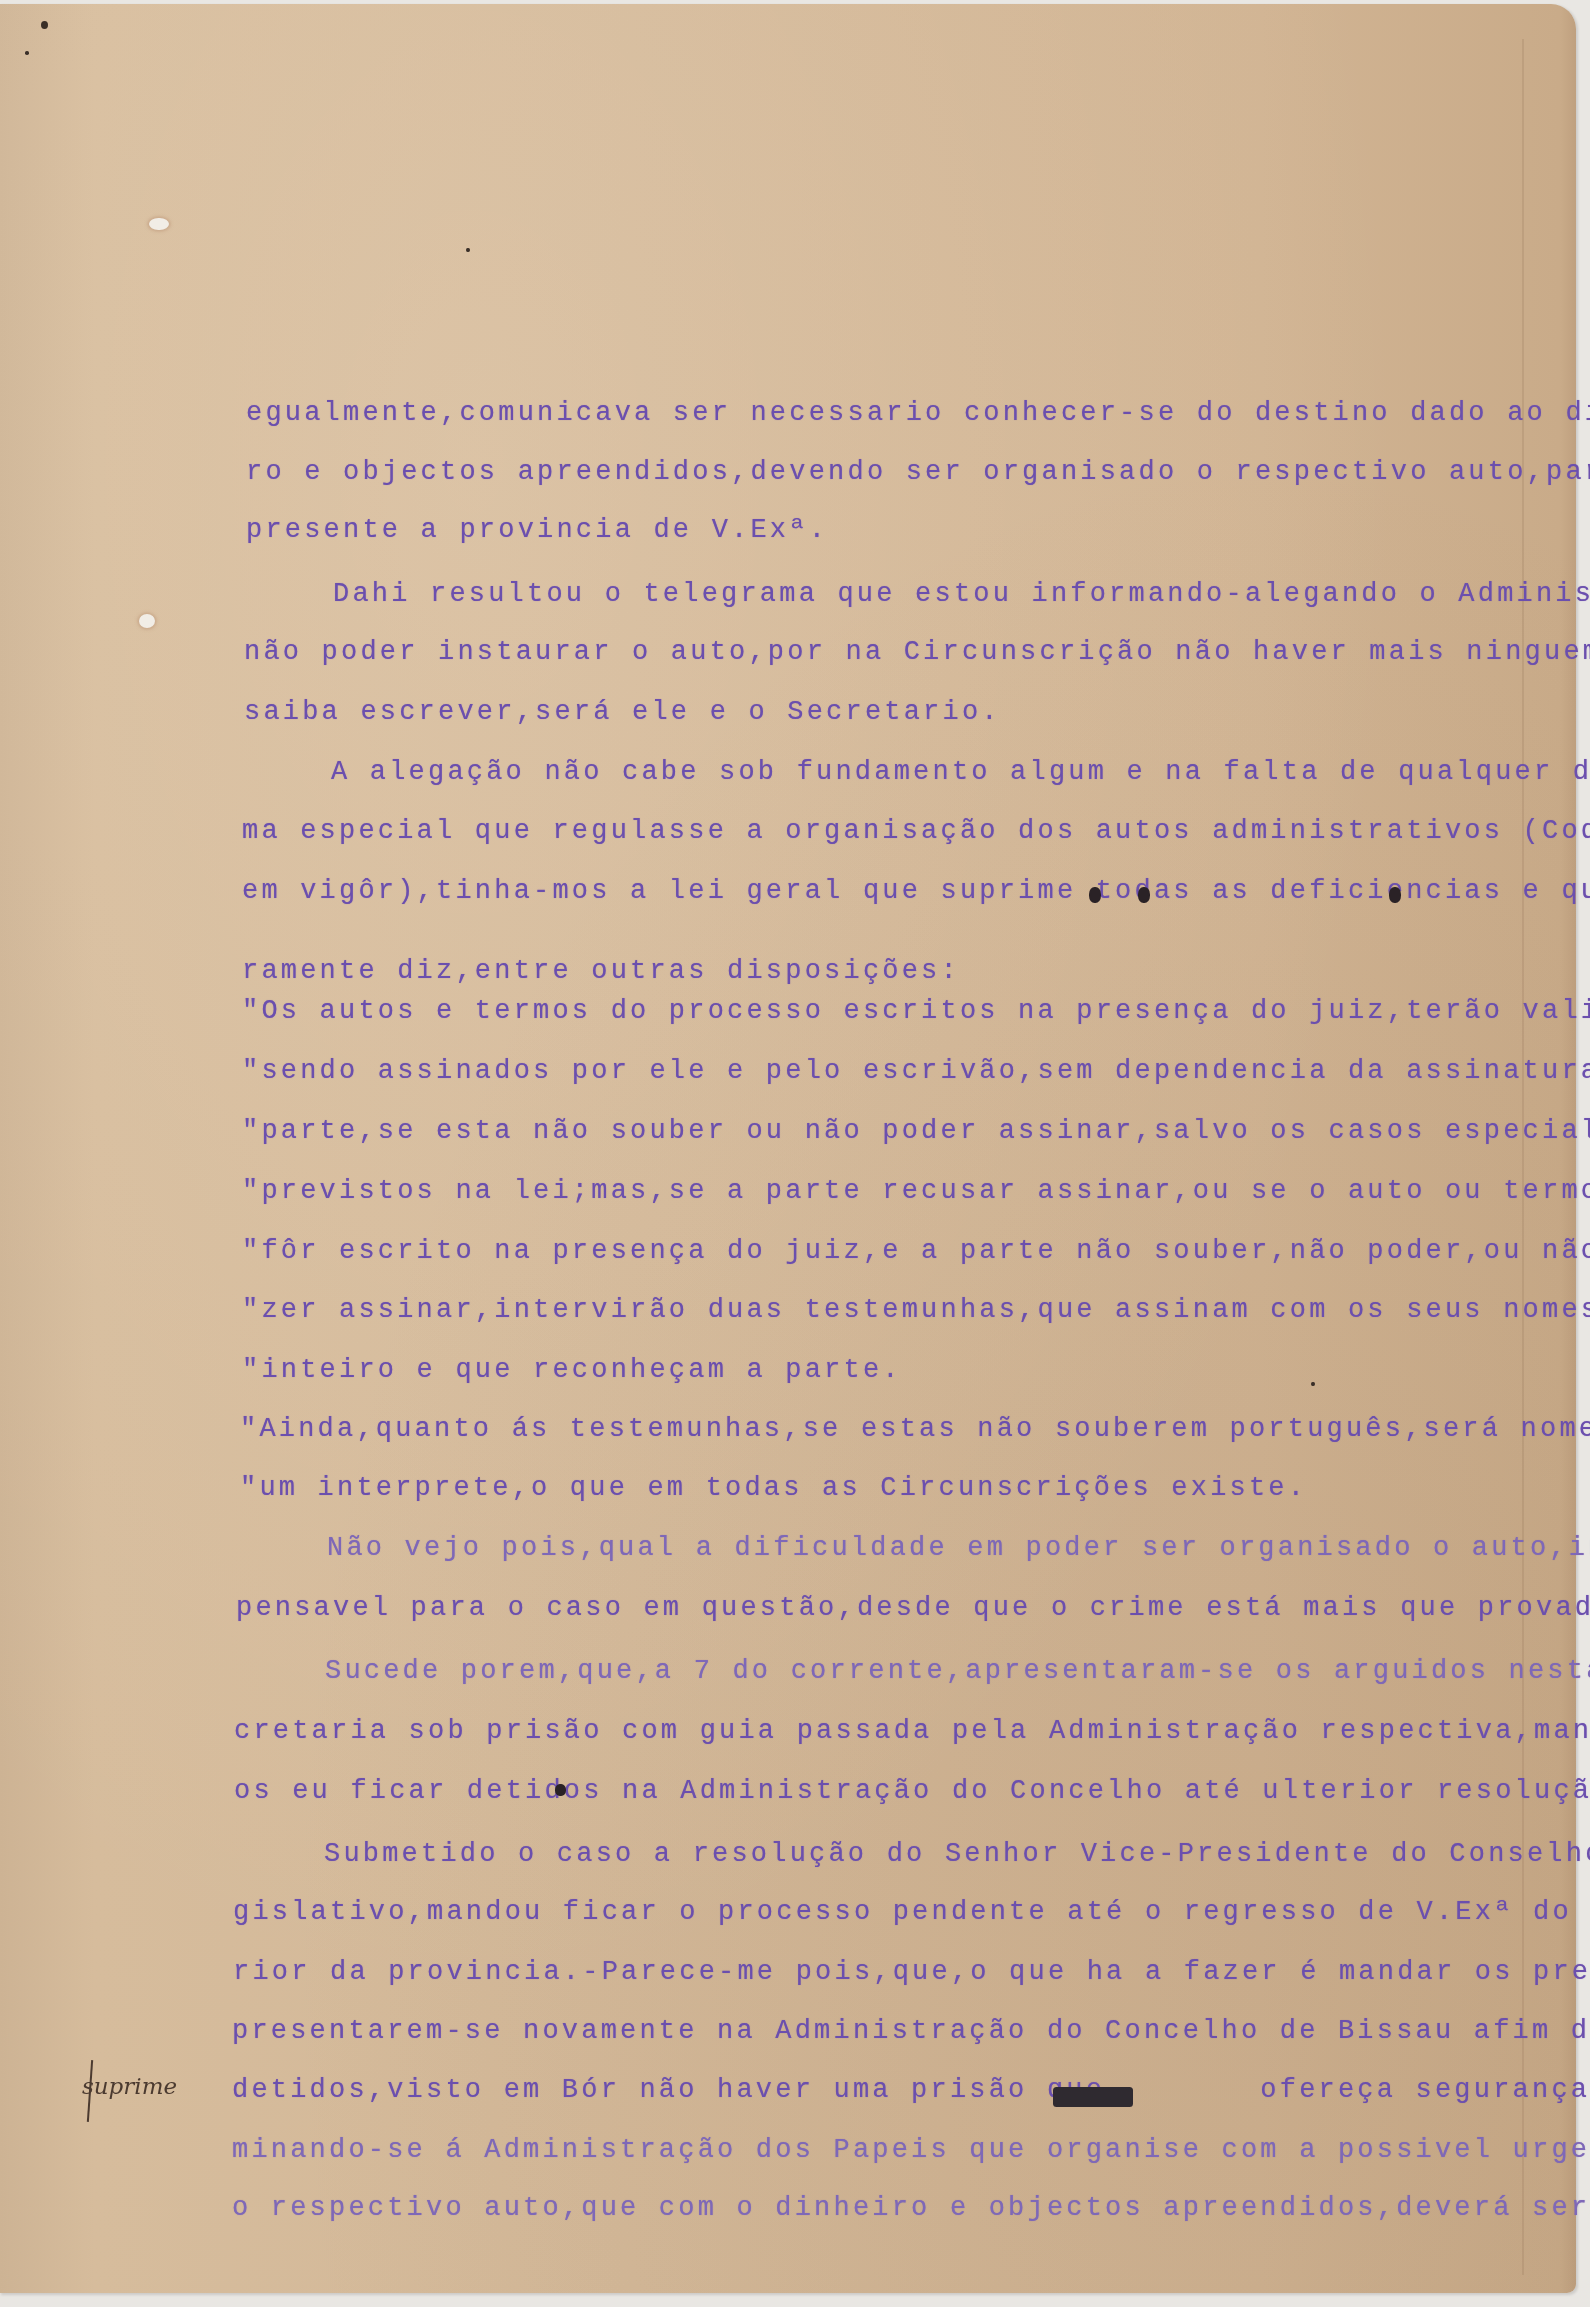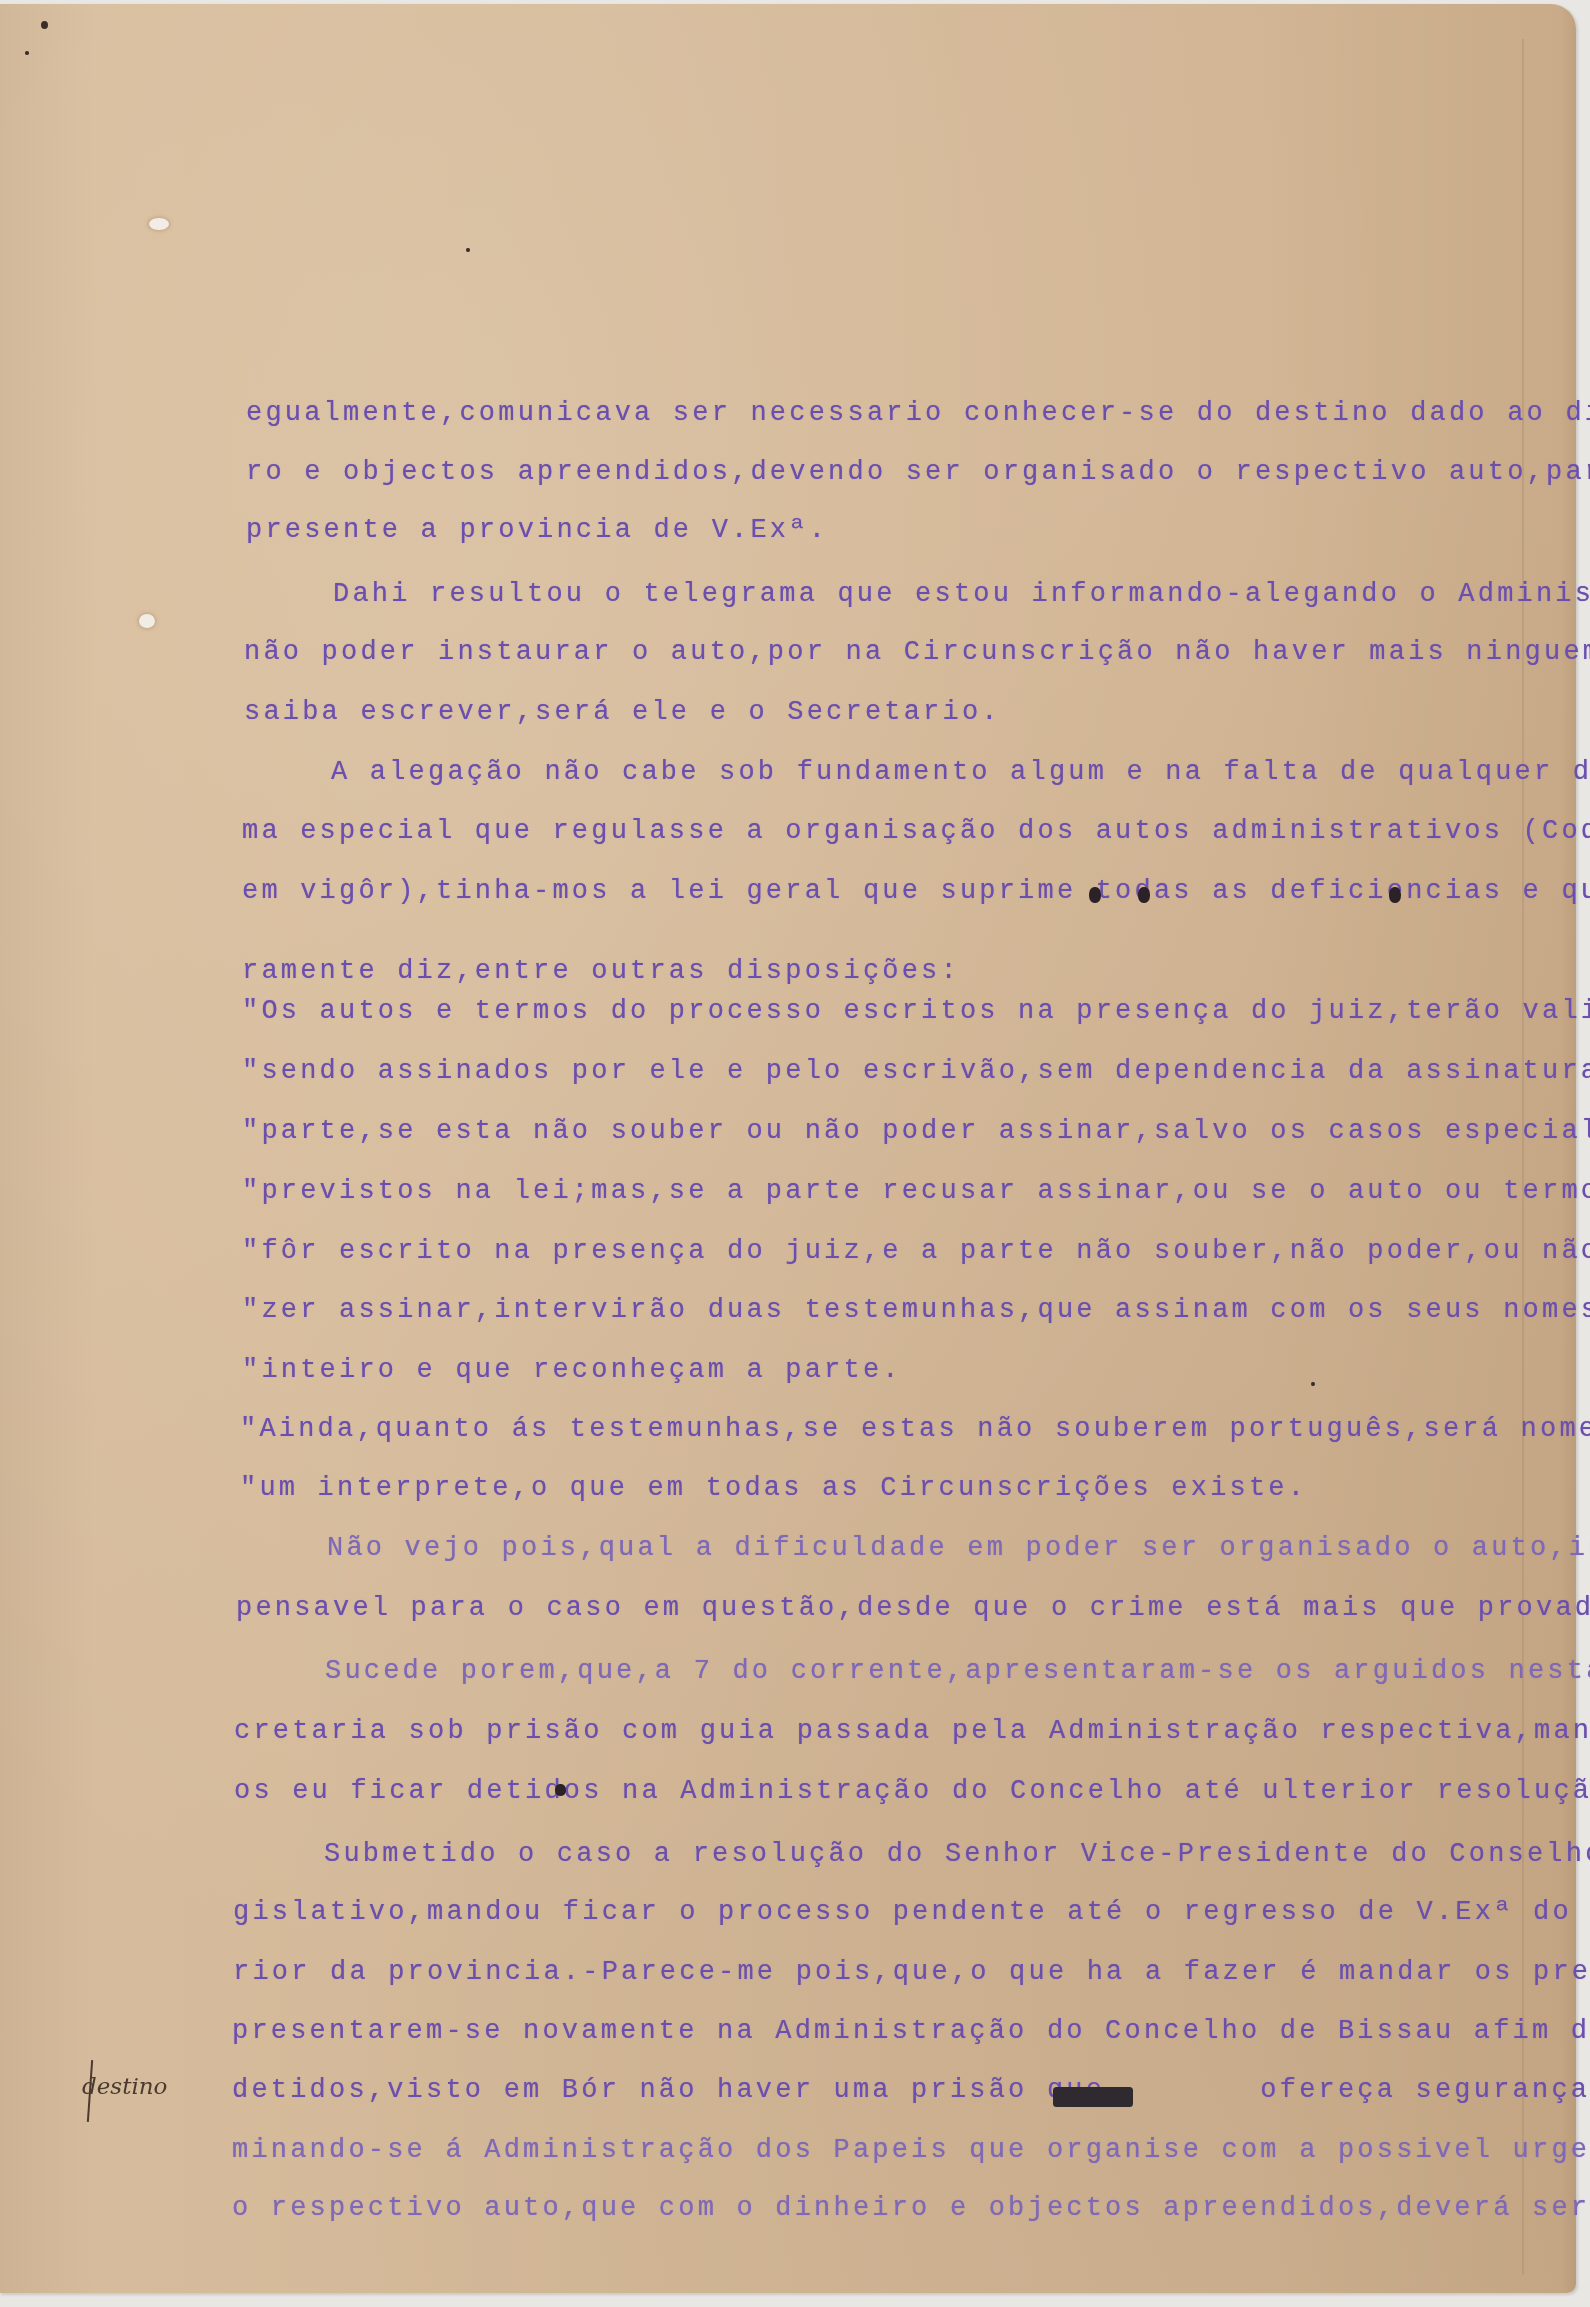--- a/index.html
+++ b/index.html
@@ -145,14 +145,14 @@
 <div class="line faint" style="left:232px;top:2135px;">minando-se á Administração dos Papeis que organise com a possivel urgencia</div>
 <div class="line faint" style="left:232px;top:2193px;">o respectivo auto,que com o dinheiro e objectos apreendidos,deverá ser man-</div>
 
 <div class="redaction"></div>
 <div class="blot" style="left:1089px;top:887px;"></div>
 <div class="blot" style="left:1138px;top:887px;"></div>
 <div class="blot" style="left:1389px;top:887px;"></div>
 <div class="blot" style="left:555px;top:1784px;width:10.6px;height:12.4px;"></div>
 
 <div class="margin-stroke"></div>
-<div class="margin-note">destino</div>
+<div class="margin-note">suprime</div>
 
 
 </body></html>

